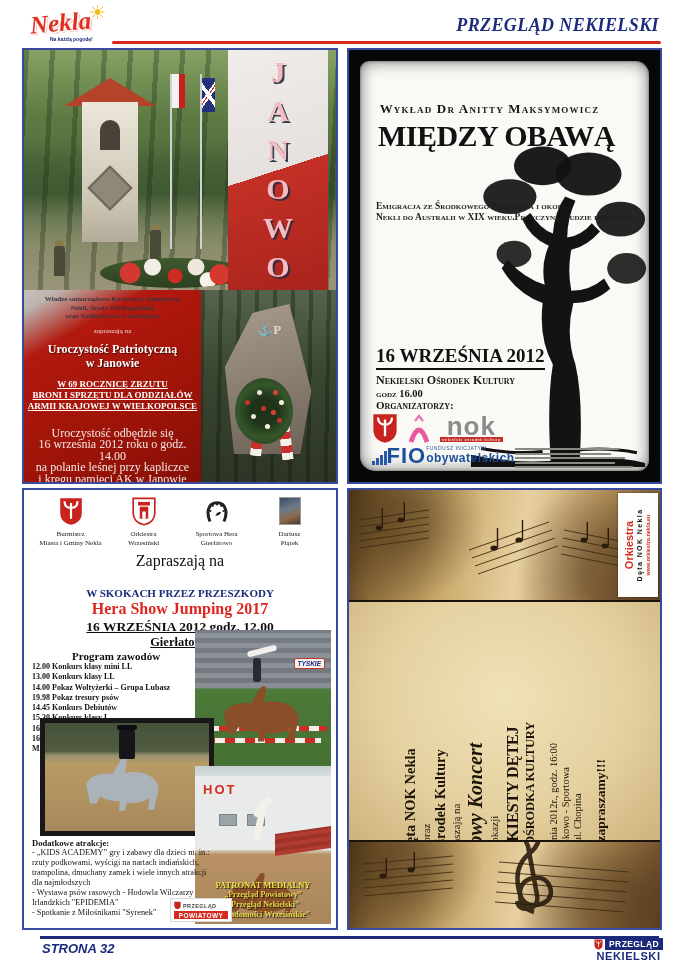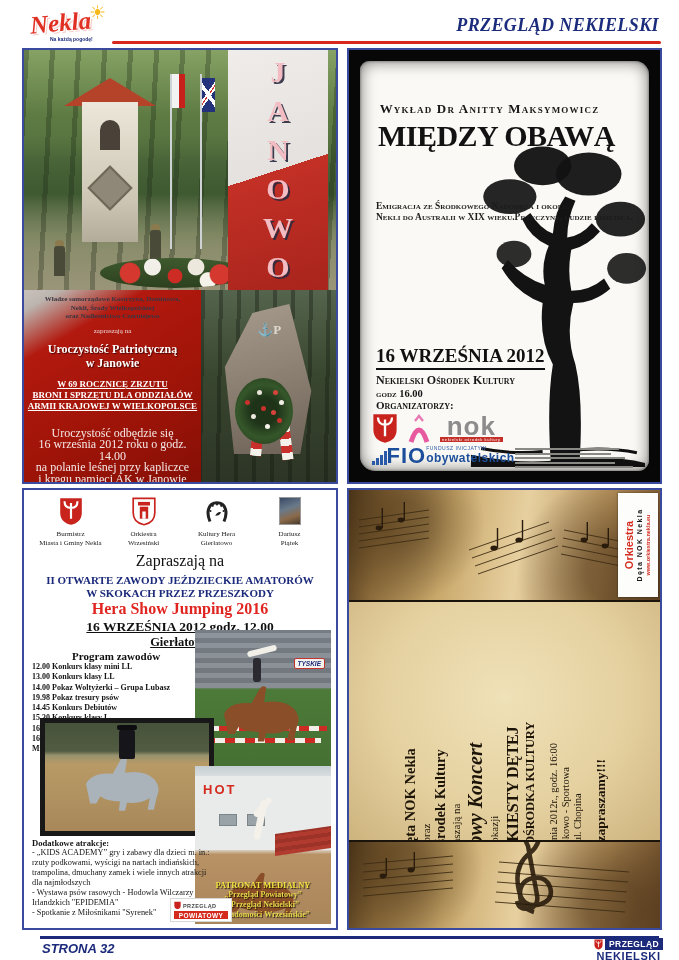--- a/index.html
+++ b/index.html
@@ -353,38 +353,37 @@
               <path d="M6 21 C2.5 13 4.5 5 12 5 C19.5 5 21.5 13 18 21" stroke="#222" stroke-width="2.6" fill="none"></path>
               <circle cx="6.4" cy="12" r=".9" fill="#222"></circle>
               <circle cx="8.4" cy="7.6" r=".9" fill="#222"></circle>
               <circle cx="12" cy="6.4" r=".9" fill="#222"></circle>
               <circle cx="15.6" cy="7.6" r=".9" fill="#222"></circle>
               <circle cx="17.6" cy="12" r=".9" fill="#222"></circle>
               <path d="M10.5 16 q2-4 5-3 q-1 3-5 3" fill="#222"></path>
             </svg>
         </div>
         <div class="p-lab">
-          <div>Kultury Hera</div>
+          <div>Sportowa Hera</div>
           <div>Gierłatowo</div>
         </div>
       </div>
       <div class="patron">
         <div class="p-icon">
           <div style="width:22px;height:28px;background:linear-gradient(160deg,#3a4a66 0%,#6a7a8a 40%,#8a6a4a 70%,#4a3a2a 100%);border:1px solid #999;"></div>
         </div>
         <div class="p-lab">
           <div>Dariusz</div>
           <div>Piątek</div>
         </div>
       </div>
     </div>
     <div class="p3-lead">Zapraszają na</div>
-    <div class="p3-t1">II OTWARTE ZAWODY JEŹDZIECKIE AMATORÓW</div>
     <div class="p3-t2">W SKOKACH PRZEZ PRZESZKODY</div>
-    <div class="p3-event">Hera Show Jumping 2016</div>
+    <div class="p3-event">Hera Show Jumping 2017</div>
     <div class="p3-date">16 WRZEŚNIA 2012 godz. 12.00</div>
     <div class="p3-place">Gierłatowo</div>
 
     <div class="prog">
       <div class="prog-title">Program zawodów</div>
       <div class="prog-line">12.00 Konkurs klasy mini LL</div>
       <div class="prog-line">13.00 Konkurs klasy LL</div>
       <div class="prog-line">14.00 Pokaz Woltyżerki – Grupa Lubasz</div>
       <div class="prog-line">19.98 Pokaz tresury psów</div>
       <div class="prog-line">14.45 Konkurs Debiutów</div>

